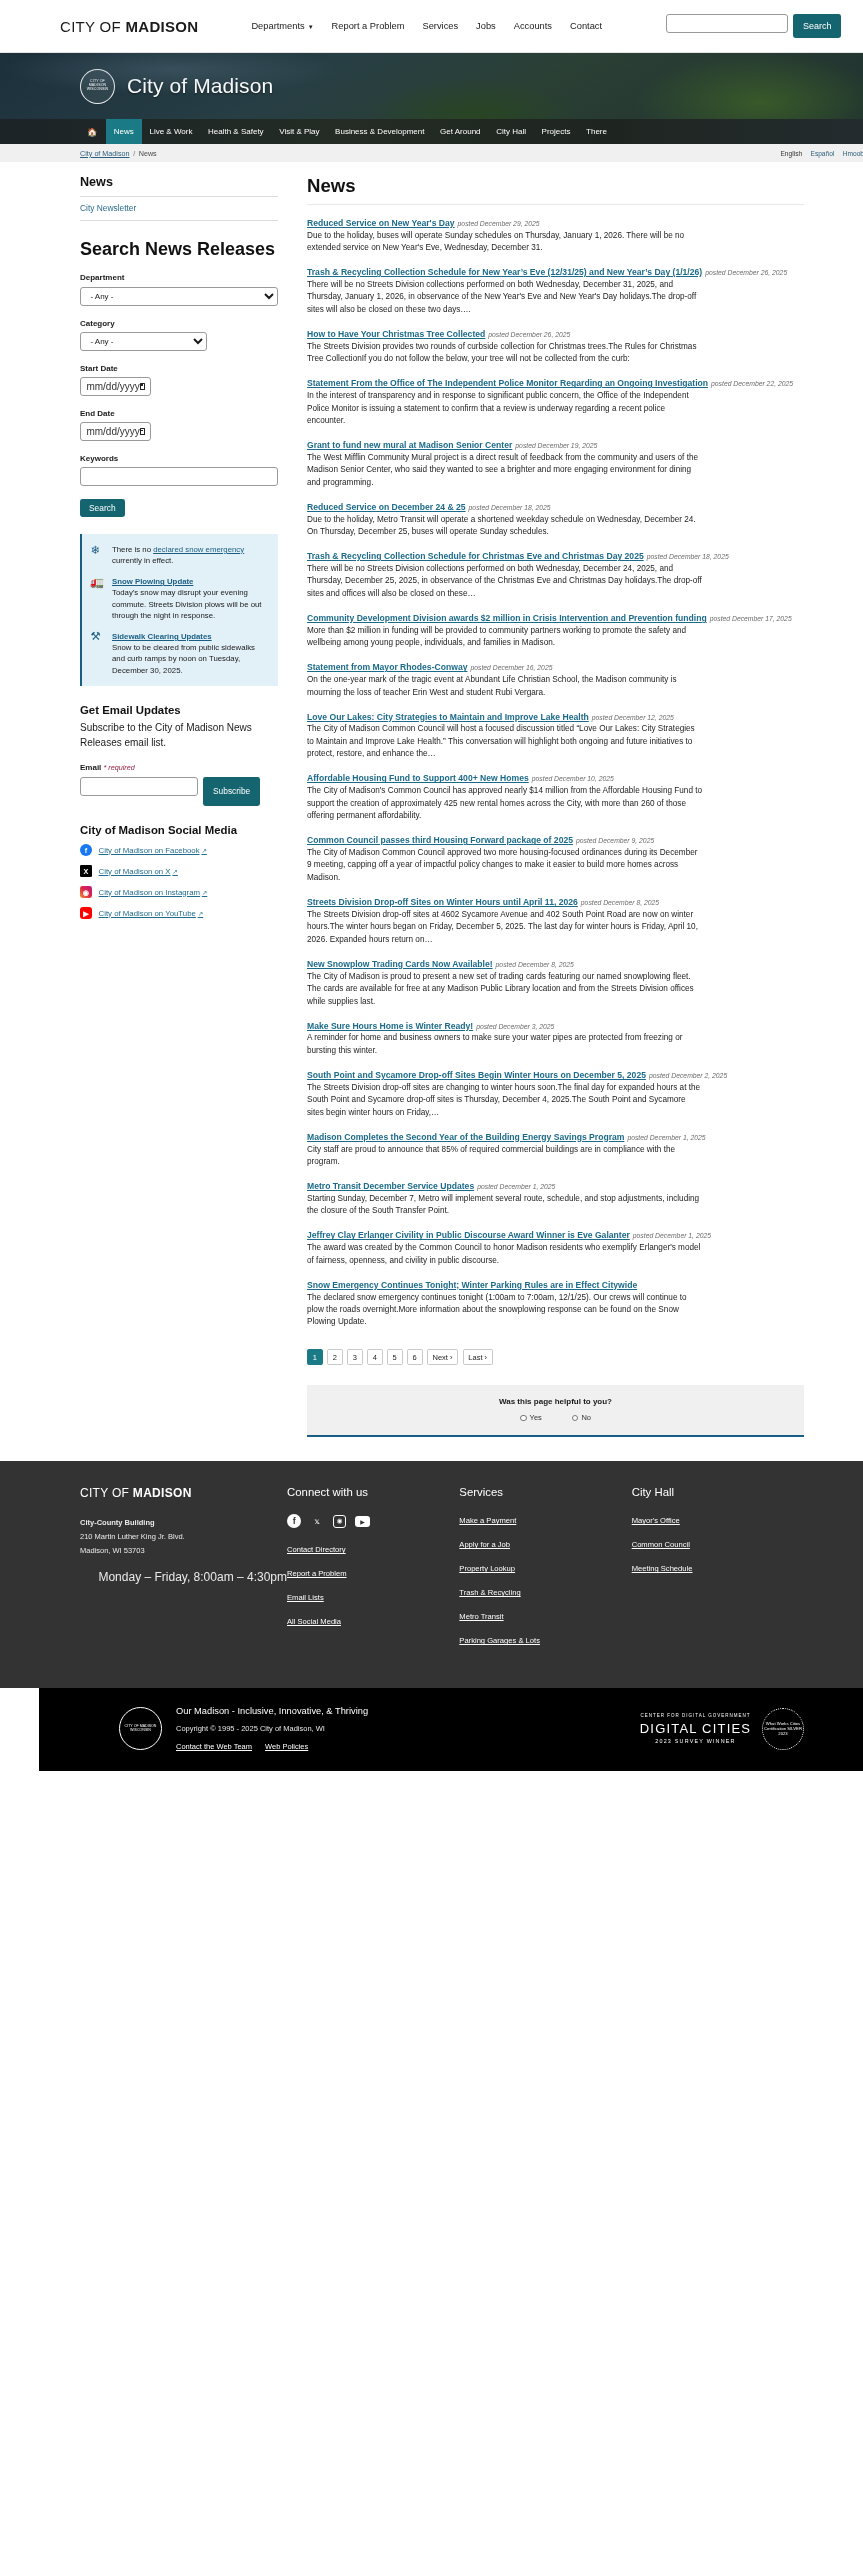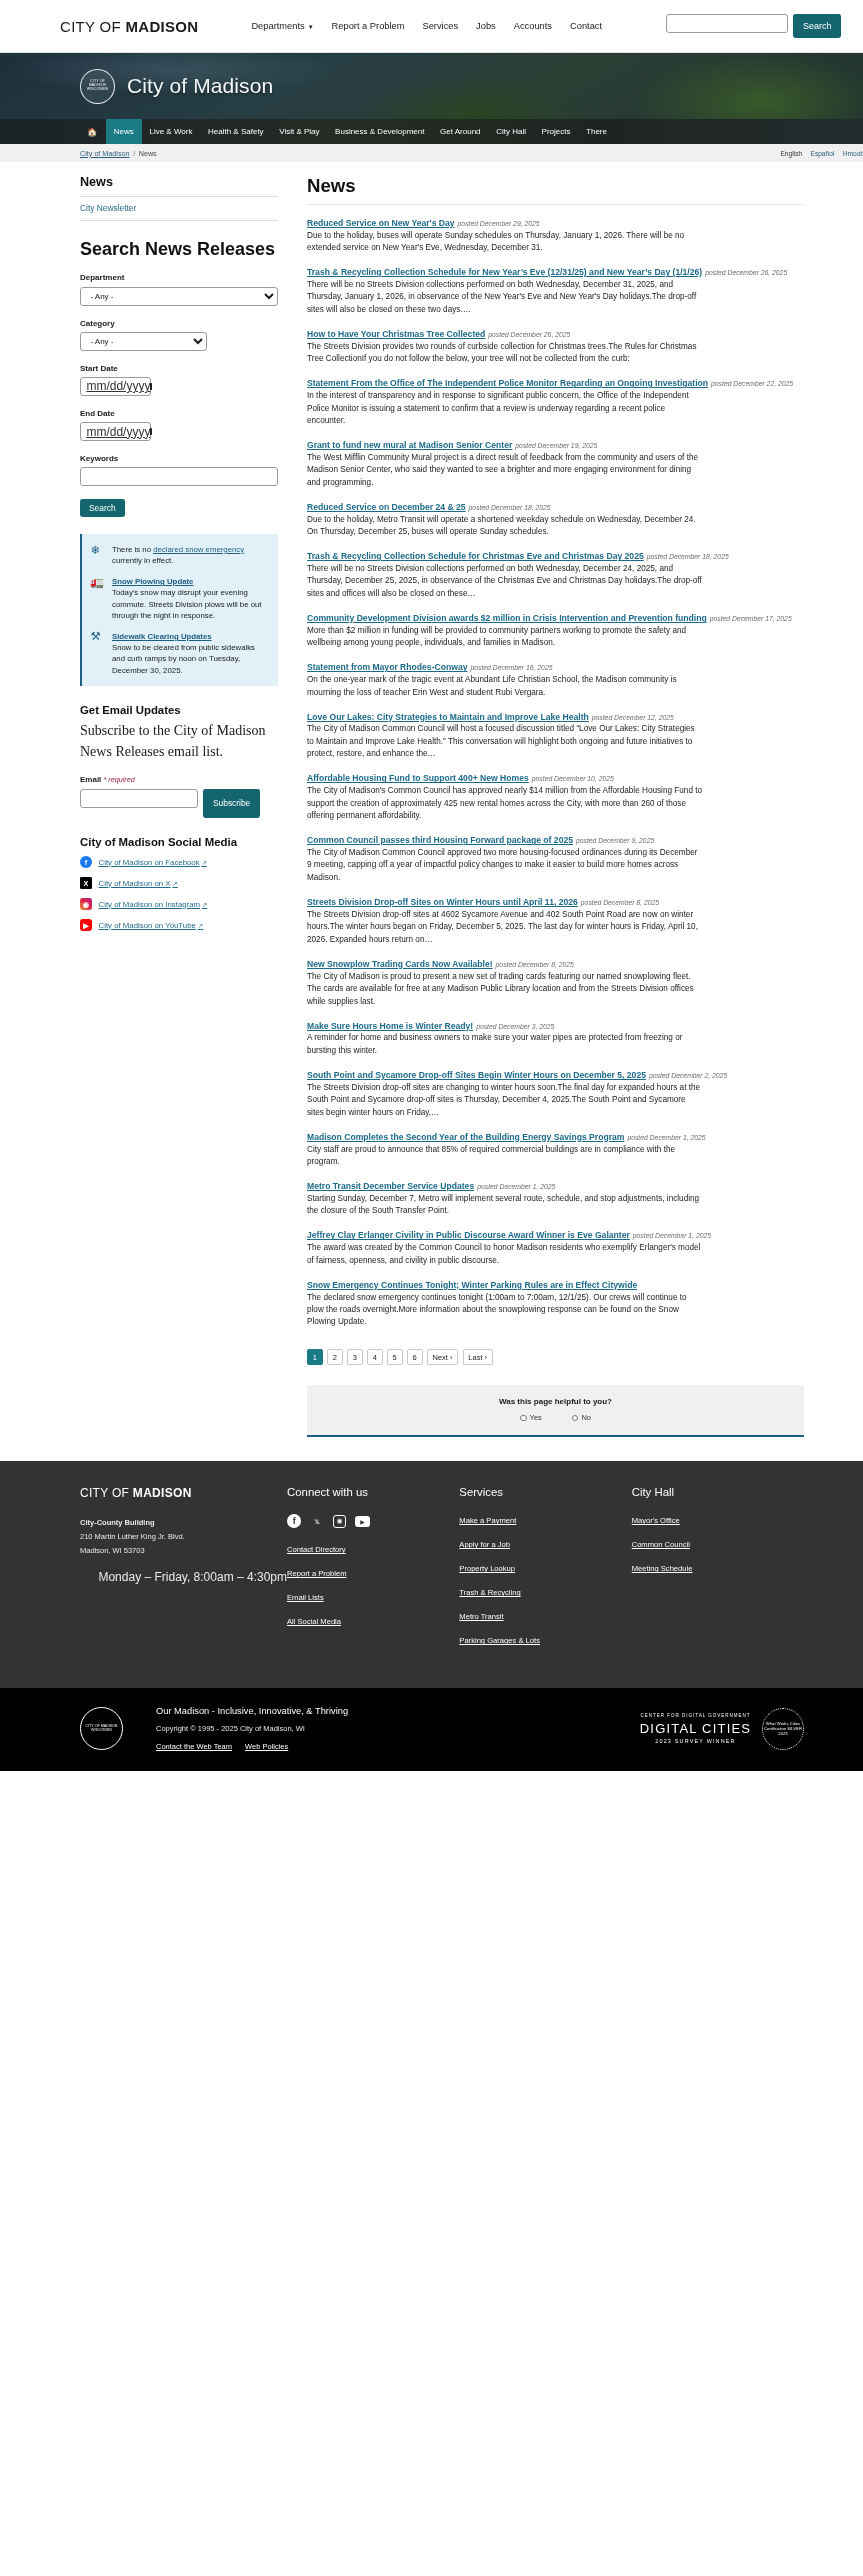--- a/index.html
+++ b/index.html
@@ -204,40 +204,40 @@
     padding: 0 5.4px;
     color: #1a1a1a;
     width: 100%;
   }
   select.wide { width: 100%; }
   select.narrow { width: 127px; }
   .date-in {
     width: 71px; display: inline-flex; align-items: center;
     justify-content: space-between; color: #333;
   }
-  .date-in .ph { font-size: 12px; text-decoration: underline; }
+  .date-in .ph { font-size: 10px; }
   .cal-ico { width: 7.2px; height: 7.2px; border: 0.8px solid #222; border-radius: 0.6px; position: relative; }
   .cal-ico::before{content:"";position:absolute;left:0.6px;right:0.6px;top:0.6px;height:1.2px;background:#222;}
   .btn-search-side { margin-top: 13px; padding: 0 9px; height: 18px; font-size: 8.4px; }
 
   .alert-box {
     margin-top: 17px;
     background: #e2f0f7;
     border-left: 2.4px solid #1a5e84;
     padding: 9.6px 9.6px 9.6px 8.4px;
   }
   .alert-item { display: flex; gap: 6px; margin-bottom: 9.6px; }
   .alert-item:last-child { margin-bottom: 0; }
   .alert-ico { flex: 0 0 15.6px; color: #1a5e84; font-size: 11.4px; line-height: 1; padding-top: 0.6px; }
   .alert-txt { font-size: 7.8px; line-height: 1.45; color: #1a1a1a; }
   .alert-txt a { color: #1a5e84; }
   .alert-txt .hl { font-weight: 600; display: block; }
 
   .side-block-h { font-size: 11.4px; font-weight: 700; margin: 18px 0 4.8px; color: #111; }
-  .side-p { font-size: 14px; line-height: 1.5; color: #1a1a1a; font-family: Liberation Serif, serif; }
+  .side-p { font-size: 10px; line-height: 1.5; color: #1a1a1a; }
   .email-row { display: flex; gap: 5.4px; margin-top: 3.6px; }
   .email-row input { width: 118px; }
   .social-list { margin-top: 8.4px; }
   .social-row { display: flex; align-items: center; gap: 6.6px; margin-bottom: 9px; }
   .social-row a { font-size: 7.8px; color: #1f6c8c; }
   .ext { font-size: 6.6px; margin-left: 1.8px; }
   .sico { width: 12px; height: 12px; flex: 0 0 12px; border-radius: 2.4px; display:flex;align-items:center;justify-content:center;color:#fff;font-size:7.2px;font-weight:700; }
   .sico.fb { background: #1877f2; border-radius: 50%; }
   .sico.x  { background: #000; border-radius: 1.2px; }
   .sico.ig { background: linear-gradient(45deg,#f09433,#dc2743,#bc1888); }
@@ -308,21 +308,22 @@
   .f-links { margin-top: 17px; }
   .f-links a { display: block; color: #fff; font-size: 7.6px; margin-bottom: 15px; text-decoration: underline; }
   .f-col .f-links.svc { margin-top: 18px; }
 
   .subfooter {
     background: #000;
     color: #fff;
     padding: 18px 60px 20.4px 80px;
     display: flex;
     align-items: center;
-    gap: 33px;
+    gap: 14px;
+    margin-left: 39px;
   }
   .sf-seal {
     width: 43px; height: 43px; border-radius: 50%;
     border: 1.2px solid #fff; flex: 0 0 43px;
     display: flex; align-items: center; justify-content: center;
     font-size: 3.6px; text-align: center; line-height: 1.1; color: #fff;
   }
   .sf-text { flex: 1; }
   .sf-tag { font-size: 9.3px; }
   .sf-cr { font-size: 7.5px; margin-top: 7.8px; color: #e6e6e6; }

